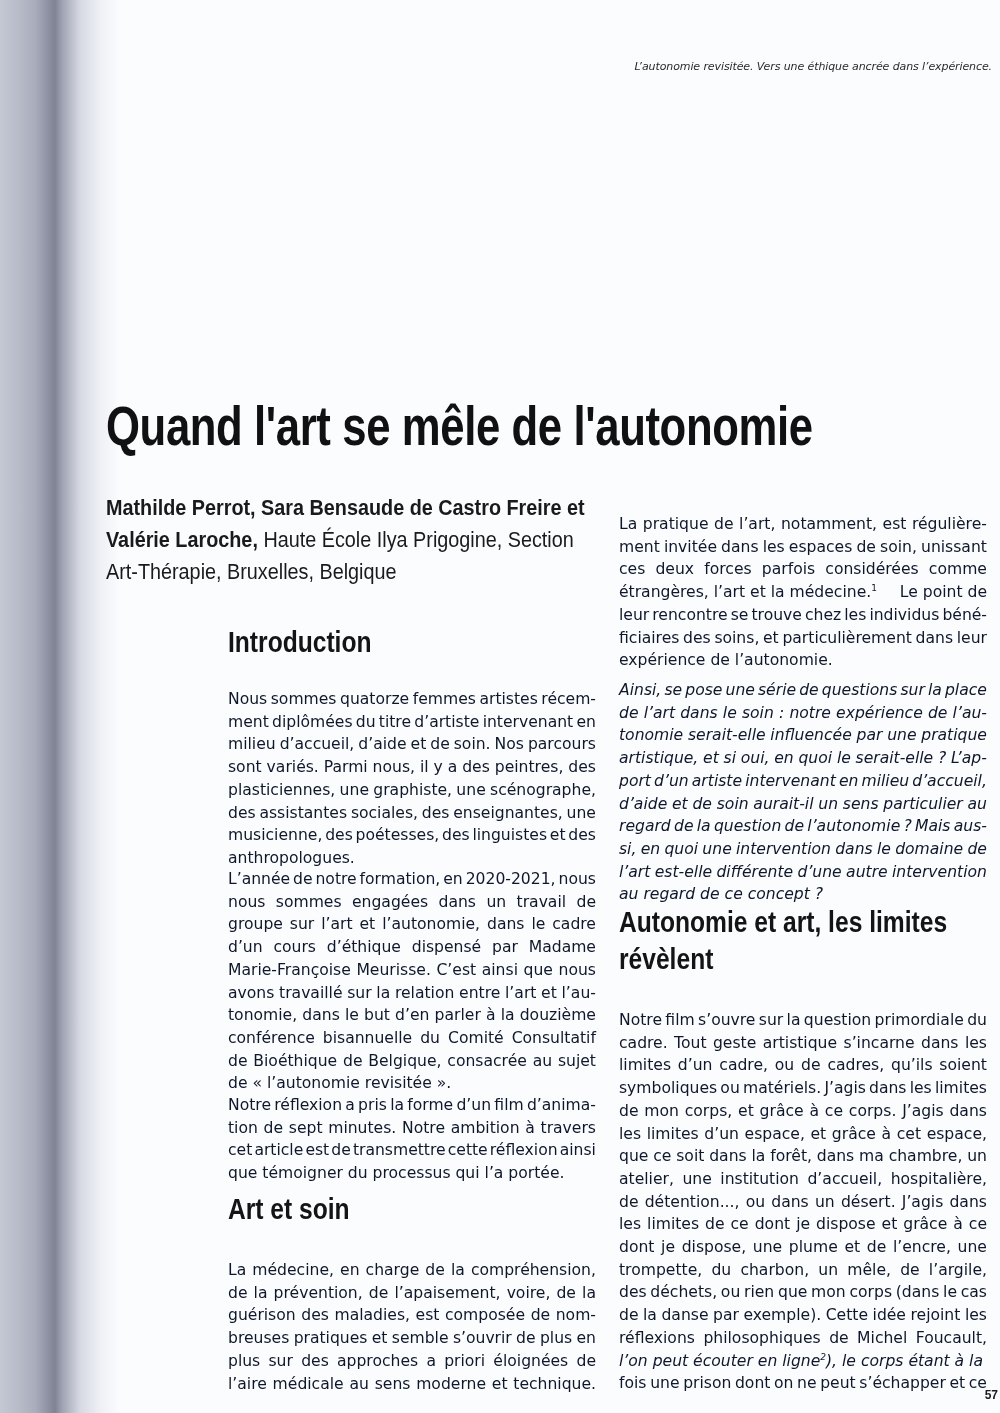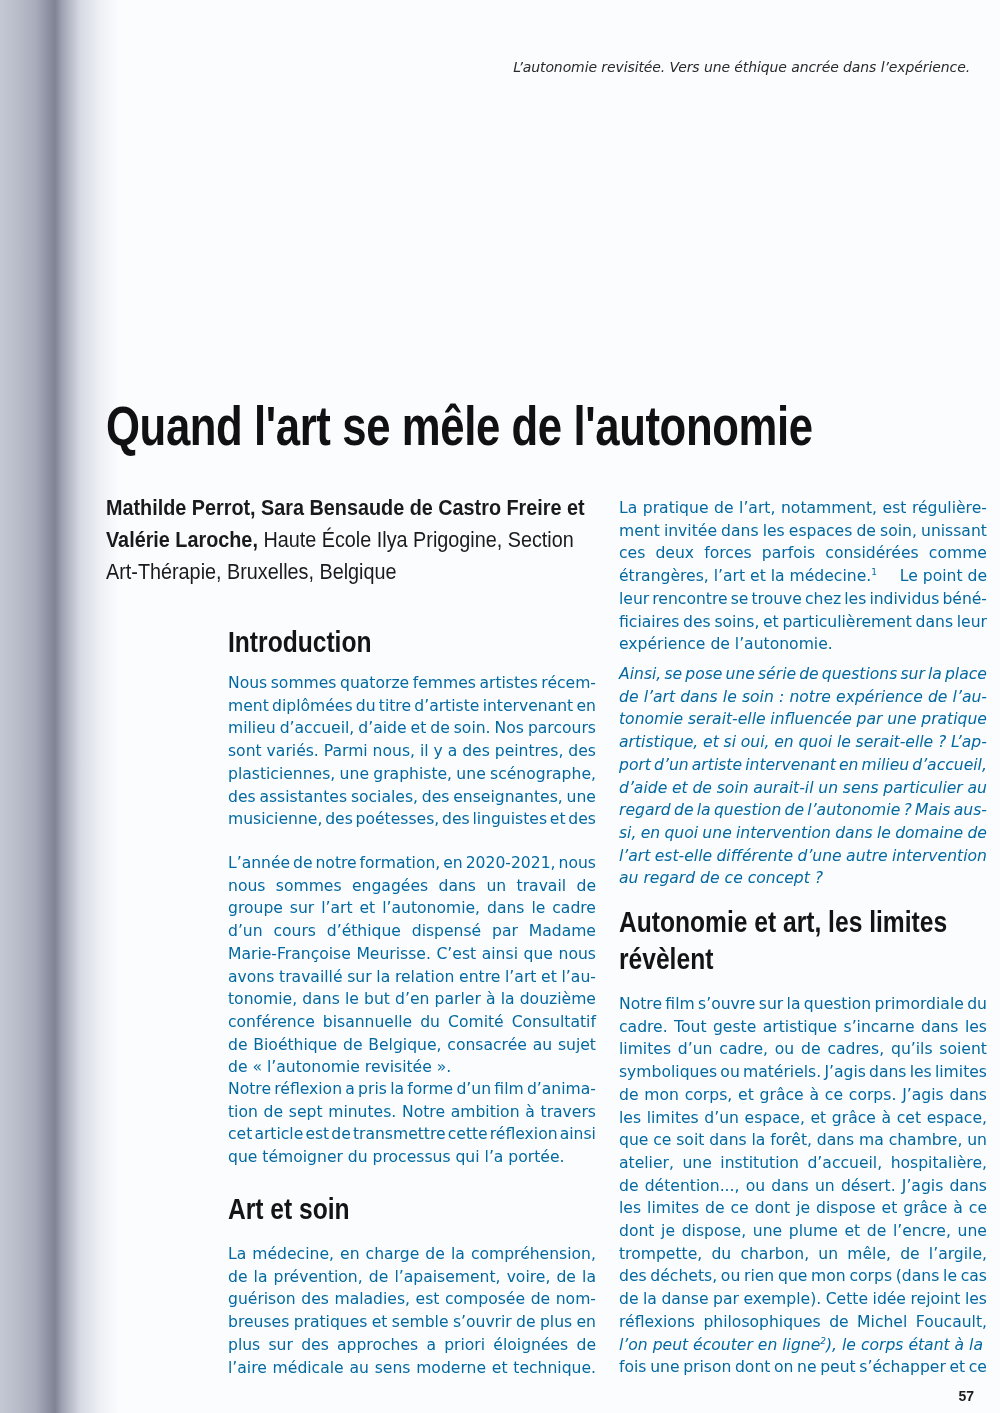--- a/index.html
+++ b/index.html
@@ -9,58 +9,58 @@
     font-family: "DejaVu Sans", sans-serif;
     color: #1b1b1d;
   }
   .gutter {
     position: absolute; left: 0; top: 0; width: 120px; height: 1413px;
     background: linear-gradient(to right,
       #c4c8d3 0px, #b7bbc8 20px, #a9adbc 35px, #7f8394 55px,
       #9ea2b2 62px, #d6d9e2 80px, #eef0f5 100px, #fbfcfe 120px);
   }
   .running-header {
-    position: absolute; right: 30px; top: 56px; text-align: center;
-    font-style: italic; font-size: 14px; line-height: 22px; color: #2a2a2d;
+    position: absolute; right: 8px; top: 56px; text-align: center;
+    font-style: italic; font-size: 11px; line-height: 22px; color: #2a2a2d;
     letter-spacing: -0.1px;
   }
   .running-header div { white-space: nowrap; }
   .title {
     position: absolute; left: 106px; top: 388px; width: 880px;
     font-family: "Liberation Sans", sans-serif; font-weight: bold;
     font-size: 56px; line-height: 76px; color: #111113;
     transform: scaleX(0.78); transform-origin: left center;
     white-space: nowrap; letter-spacing: -0.5px;
   }
   .authors {
     position: absolute; left: 106px; top: 492px; width: 560px;
     font-family: "Liberation Sans", sans-serif;
     font-size: 22.5px; line-height: 32px; color: #1a1a1c;
     transform: scaleX(0.88); transform-origin: left top;
   }
   .authors .line { white-space: nowrap; }
   .authors b { font-weight: bold; }
   .col {
     position: absolute;
-    font-size: 15.6px; line-height: 22.7px; color: #0369a1;
+    font-size: 15.6px; line-height: 22.7px; color: #0f172a; margin-top: 16px;
   }
   .line { white-space: nowrap; }
   .just { display: flex; justify-content: space-between; white-space: nowrap; }
   .h2 {
     position: absolute;
     font-family: "Liberation Sans", sans-serif; font-weight: bold;
     font-size: 30px; line-height: 38px; color: #141416;
     transform: scaleX(0.82); transform-origin: left top; white-space: nowrap;
   }
   .para { position: absolute; }
   sup { font-size: 9px; line-height: 0; vertical-align: super; }
   .page-number {
-    position: absolute; right: 26px; top: 1388px;
+    position: absolute; right: 2px; top: 1388px;
     font-family: "Liberation Sans", sans-serif; font-weight: bold;
-    font-size: 14px; color: #1b1b1d;
+    font-size: 12px; color: #1b1b1d;
   }
 </style>
 </head>
 <body>
 
 <div class="gutter"></div>
 
 <div class="running-header">
   <div>L’autonomie revisitée. Vers une éthique ancrée dans l’expérience.</div>
 </div>
@@ -132,20 +132,21 @@
     </div>
   <div class="just">
       <span>musicienne,</span>
       <span>des</span>
       <span>poétesses,</span>
       <span>des</span>
       <span>linguistes</span>
       <span>et</span>
       <span>des</span>
     </div>
+  <div class="line">anthropologues.</div>
 </div>
 
 <div class="col para" style="left:228px; top:852px; width:368px;">
   <div class="just">
       <span>L’année</span>
       <span>de</span>
       <span>notre</span>
       <span>formation,</span>
       <span>en</span>
       <span>2020-2021,</span>

